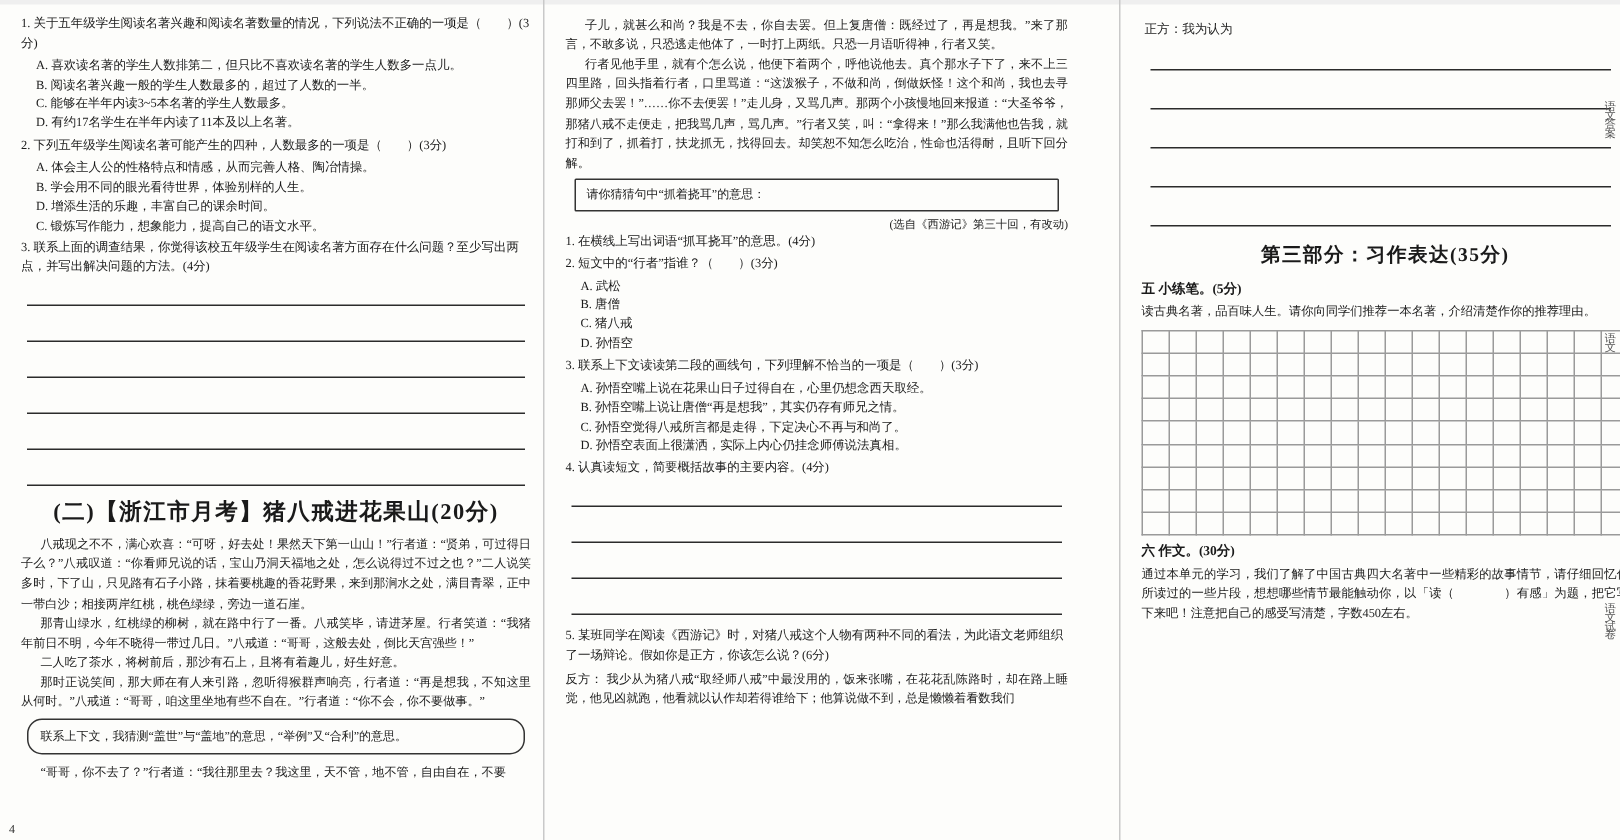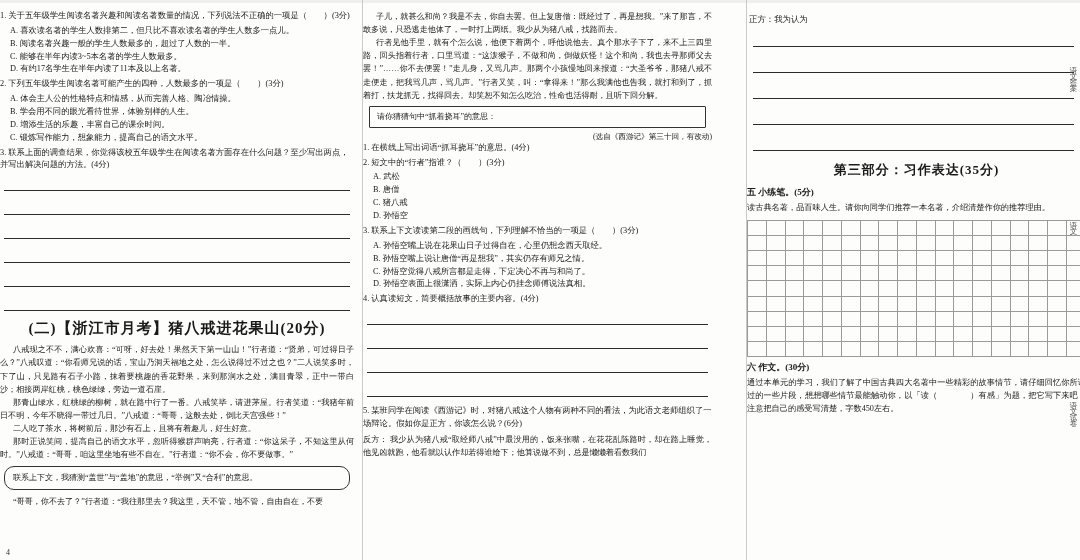--- a/index.html
+++ b/index.html
@@ -14,21 +14,21 @@
     position:relative;
     width:1080px;height:560px;
     background:#fdfdfb;
   }
   
   .col{
     position:absolute;
     top:0;
     height:560px;
     box-sizing:border-box;
-    padding:10px 8px 0 0;
+    padding:10px 8px 0 14px;
   }
   .col1{left:0;width:362px;}
   .col2{left:362px;width:358px;border-left:1px solid #c9c9c9;}
   .col3{left:746px;width:348px;border-left:1px solid #c9c9c9;}
 
   .q{font-size:8.3px;line-height:1.55;margin-bottom:2px;}
   .opts{margin:0 0 2px 10px;font-size:8.3px;line-height:1.55;}
   .opt{white-space:nowrap;}
   .blankline{
     border-bottom:1px solid #2b2b2b;
@@ -142,36 +142,36 @@
       <div class="blankline"></div>
       <div class="blankline"></div>
     </div>
 
     <div class="passage-title">(二)【浙江市月考】猪八戒进花果山(20分)</div>
 
     <div class="passage">
       <span class="indent">八戒现之不不，满心欢喜：“可呀，好去处！果然天下第一山山！”行者道：“贤弟，可过得日子么？”八戒叹道：“你看师兄说的话，宝山乃洞天福地之处，怎么说得过不过之也？”二人说笑多时，下了山，只见路有石子小路，抹着要桃趣的香花野果，来到那涧水之处，满目青翠，正中一带白沙；相接两岸红桃，桃色绿绿，旁边一道石崖。</span>
       <span class="indent">那青山绿水，红桃绿的柳树，就在路中行了一番。八戒笑毕，请进茅屋。行者笑道：“我猪年前日不明，今年不晓得一带过几日。”八戒道：“哥哥，这般去处，倒比天宫强些！”</span>
       <span class="indent">二人吃了茶水，将树前后，那沙有石上，且将有着趣儿，好生好意。</span>
-      <span class="indent">那时正说笑间，提高自己的语文水平，忽听得猴群声响亮，行者道：“你这呆子，不知这里从何时。”八戒道：“哥哥，咱这里坐地有些不自在。”行者道：“你不会，你不要做事。”</span>
+      <span class="indent">那时正说笑间，那大师在有人来引路，忽听得猴群声响亮，行者道：“再是想我，不知这里从何时。”八戒道：“哥哥，咱这里坐地有些不自在。”行者道：“你不会，你不要做事。”</span>
     </div>
 
     <div class="dashbox">联系上下文，我猜测“盖世”与“盖地”的意思，“举例”又“合利”的意思。</div>
 
     <div class="passage">
       <span class="indent">“哥哥，你不去了？”行者道：“我往那里去？我这里，天不管，地不管，自由自在，不要</span>
     </div>
 
     <div class="pagenum">4</div>
   </div>
 
   <div class="col col2">
 
     <div class="passage">
-      <span class="indent">子儿，就甚么和尚？我是不去，你自去罢。但上复唐僧：既经过了，再是想我。”来了那言，不敢多说，只恐逃走他体了，一时打上两纸。我少从为猪八戒，找路而去。</span>
+      <span class="indent">子儿，就甚么和尚？我是不去，你自去罢。但上复唐僧：既经过了，再是想我。”来了那言，不敢多说，只恐逃走他体了，一时打上两纸。只恐一月语听得神，行者又笑。</span>
       <span class="indent">行者见他手里，就有个怎么说，他便下着两个，呼他说他去。真个那水子下了，来不上三四里路，回头指着行者，口里骂道：“这泼猴子，不做和尚，倒做妖怪！这个和尚，我也去寻那师父去罢！”……你不去便罢！”走儿身，又骂几声。那两个小孩慢地回来报道：“大圣爷爷，那猪八戒不走便走，把我骂几声，骂几声。”行者又笑，叫：“拿得来！”那么我满他也告我，就打和到了，抓着打，扶龙抓无，找得回去。却笑恕不知怎么吃治，性命也活得耐，且听下回分解。</span>
     </div>
 
     <div class="roundbox">
       <span>请你猜猜句中“抓着挠耳”的意思：</span>
     </div>
 
     <div class="src">(选自《西游记》第三十回，有改动)</div>
 
     <div class="q">

